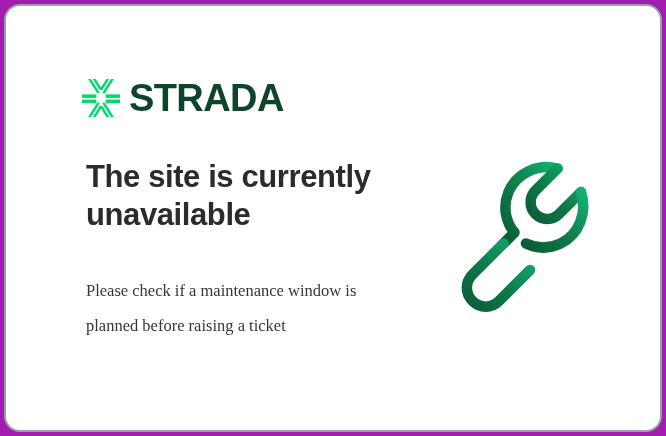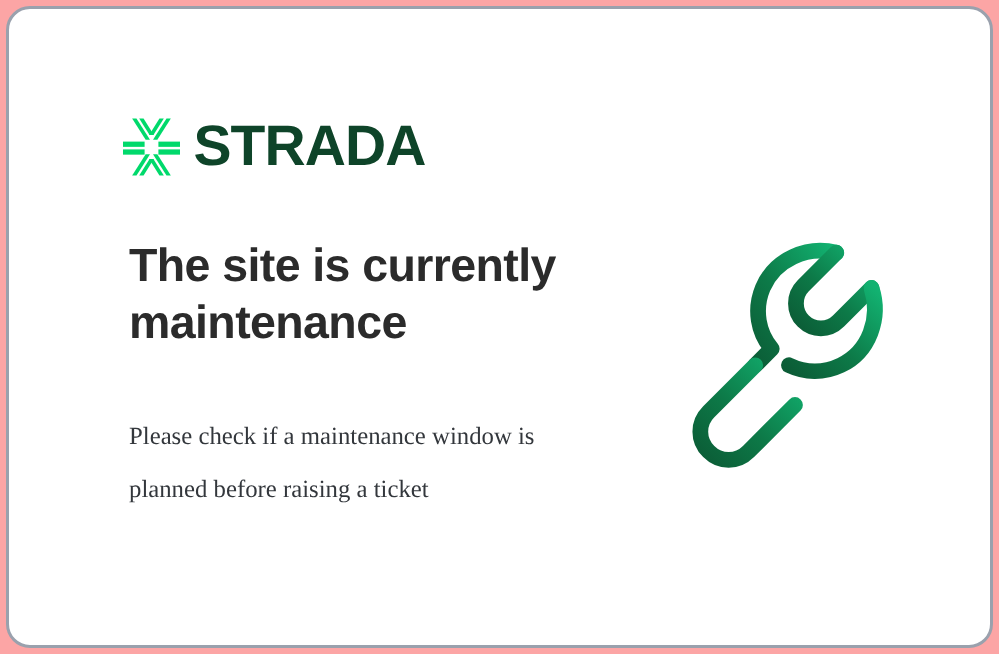--- a/index.html
+++ b/index.html
@@ -11,21 +11,21 @@
     width: 666px;
     height: 436px;
     font-family: "Liberation Sans", sans-serif;
     overflow: hidden;
   }
 
   #maintenance-page {
     position: relative;
     width: 666px;
     height: 436px;
-    background: #fca5a5;
+    background: #a21caf;
     box-sizing: border-box;
   }
 
   
   .card {
     position: absolute;
     left: 4px;
     top: 4px;
     width: 658px;
     height: 428px;
@@ -126,21 +126,21 @@
           <polygon points="9.0,39.0 6.1,39.0 15.1,24.8 18.0,24.8"></polygon>
           <polygon points="13.7,39.0 10.8,39.0 17.7,28.0 20.6,28.0"></polygon>
 
           <polygon points="31.9,39.0 29.0,39.0 20.0,24.8 22.9,24.8"></polygon>
           <polygon points="27.2,39.0 24.3,39.0 17.4,28.0 20.3,28.0"></polygon>
         </g>
       </svg>
       <span class="brand-word">STRADA</span>
     </div>
 
-    <h1 class="headline">The site is currently maintenance</h1>
+    <h1 class="headline">The site is currently unavailable</h1>
 
     <p class="body-copy">Please check if a maintenance window is planned before raising a ticket</p>
 
     <svg class="wrench" viewBox="0 0 162 162" aria-hidden="true">
       <defs>
         <linearGradient id="wrenchGrad" x1="0" y1="1" x2="1" y2="0">
           <stop offset="0%" stop-color="#0b5c36"></stop>
           <stop offset="45%" stop-color="#0d7a48"></stop>
           <stop offset="100%" stop-color="#12b271"></stop>
         </linearGradient>

